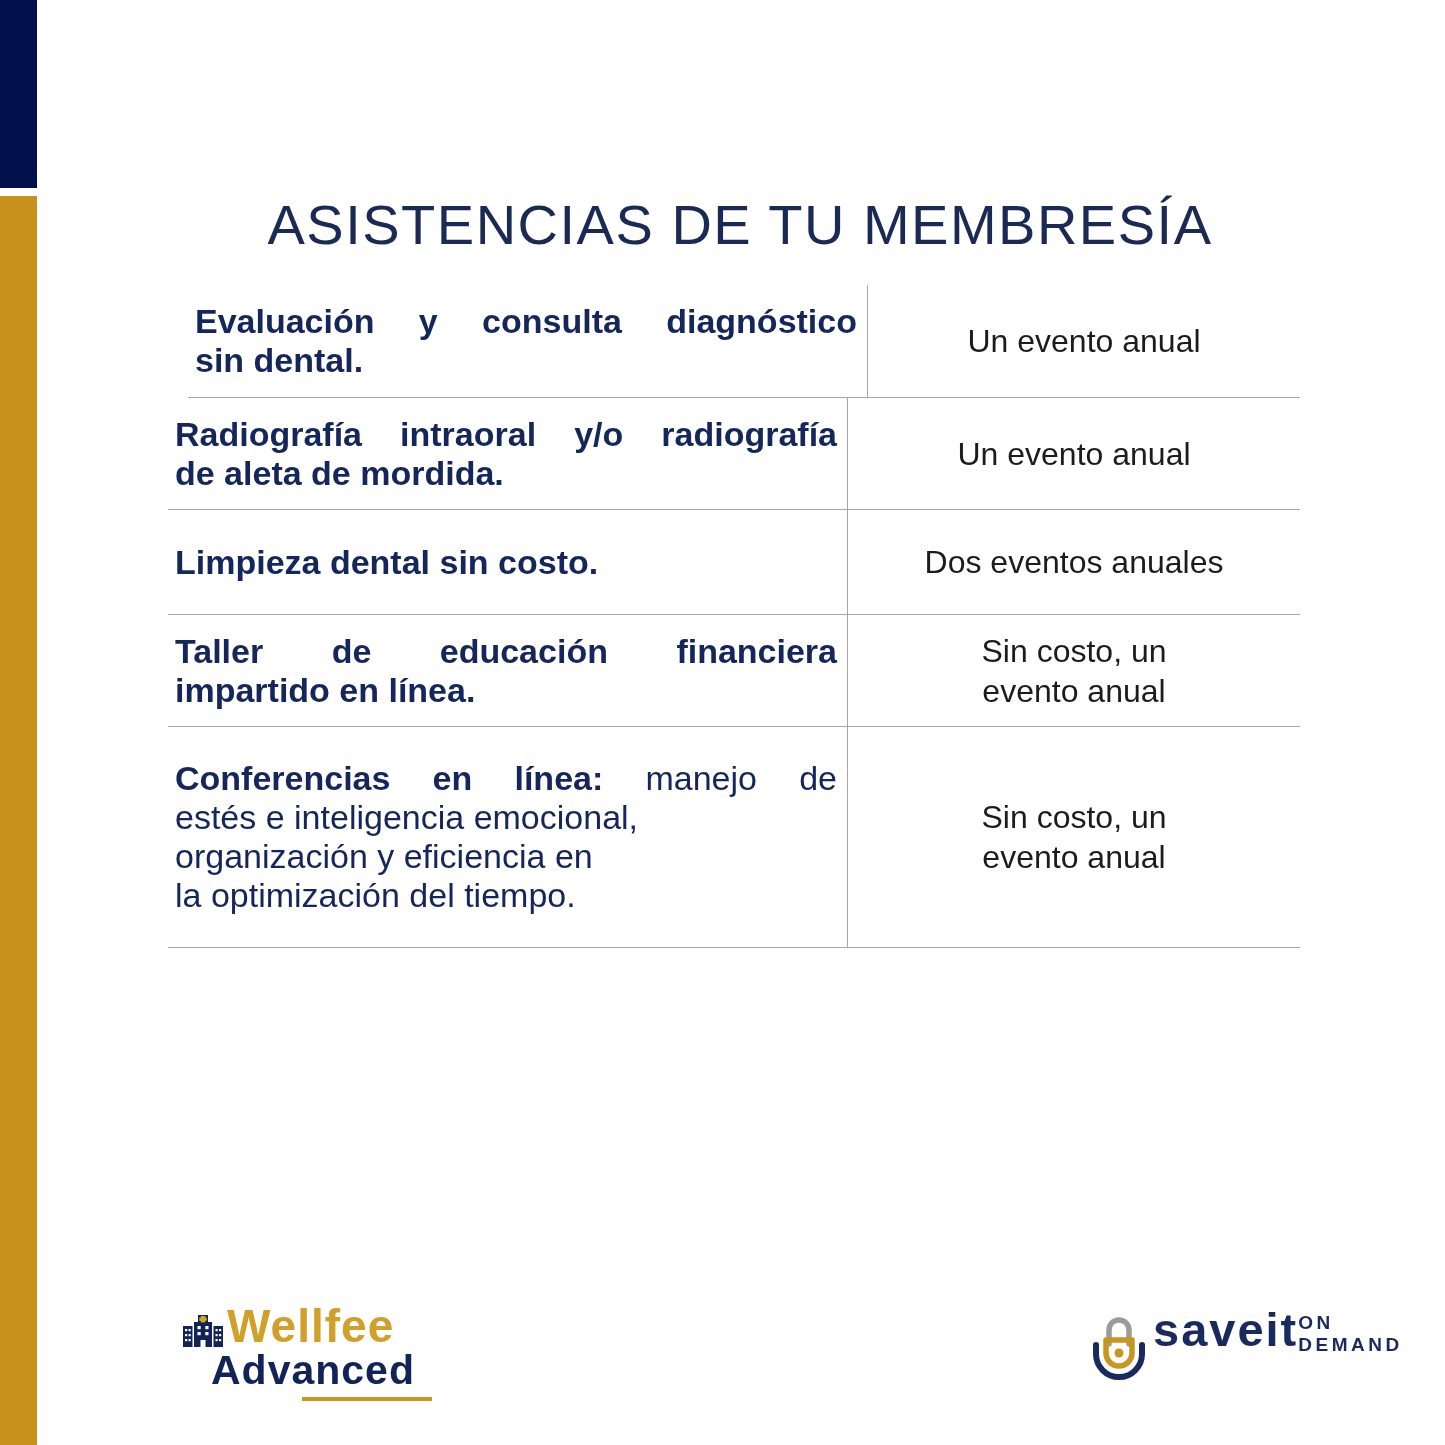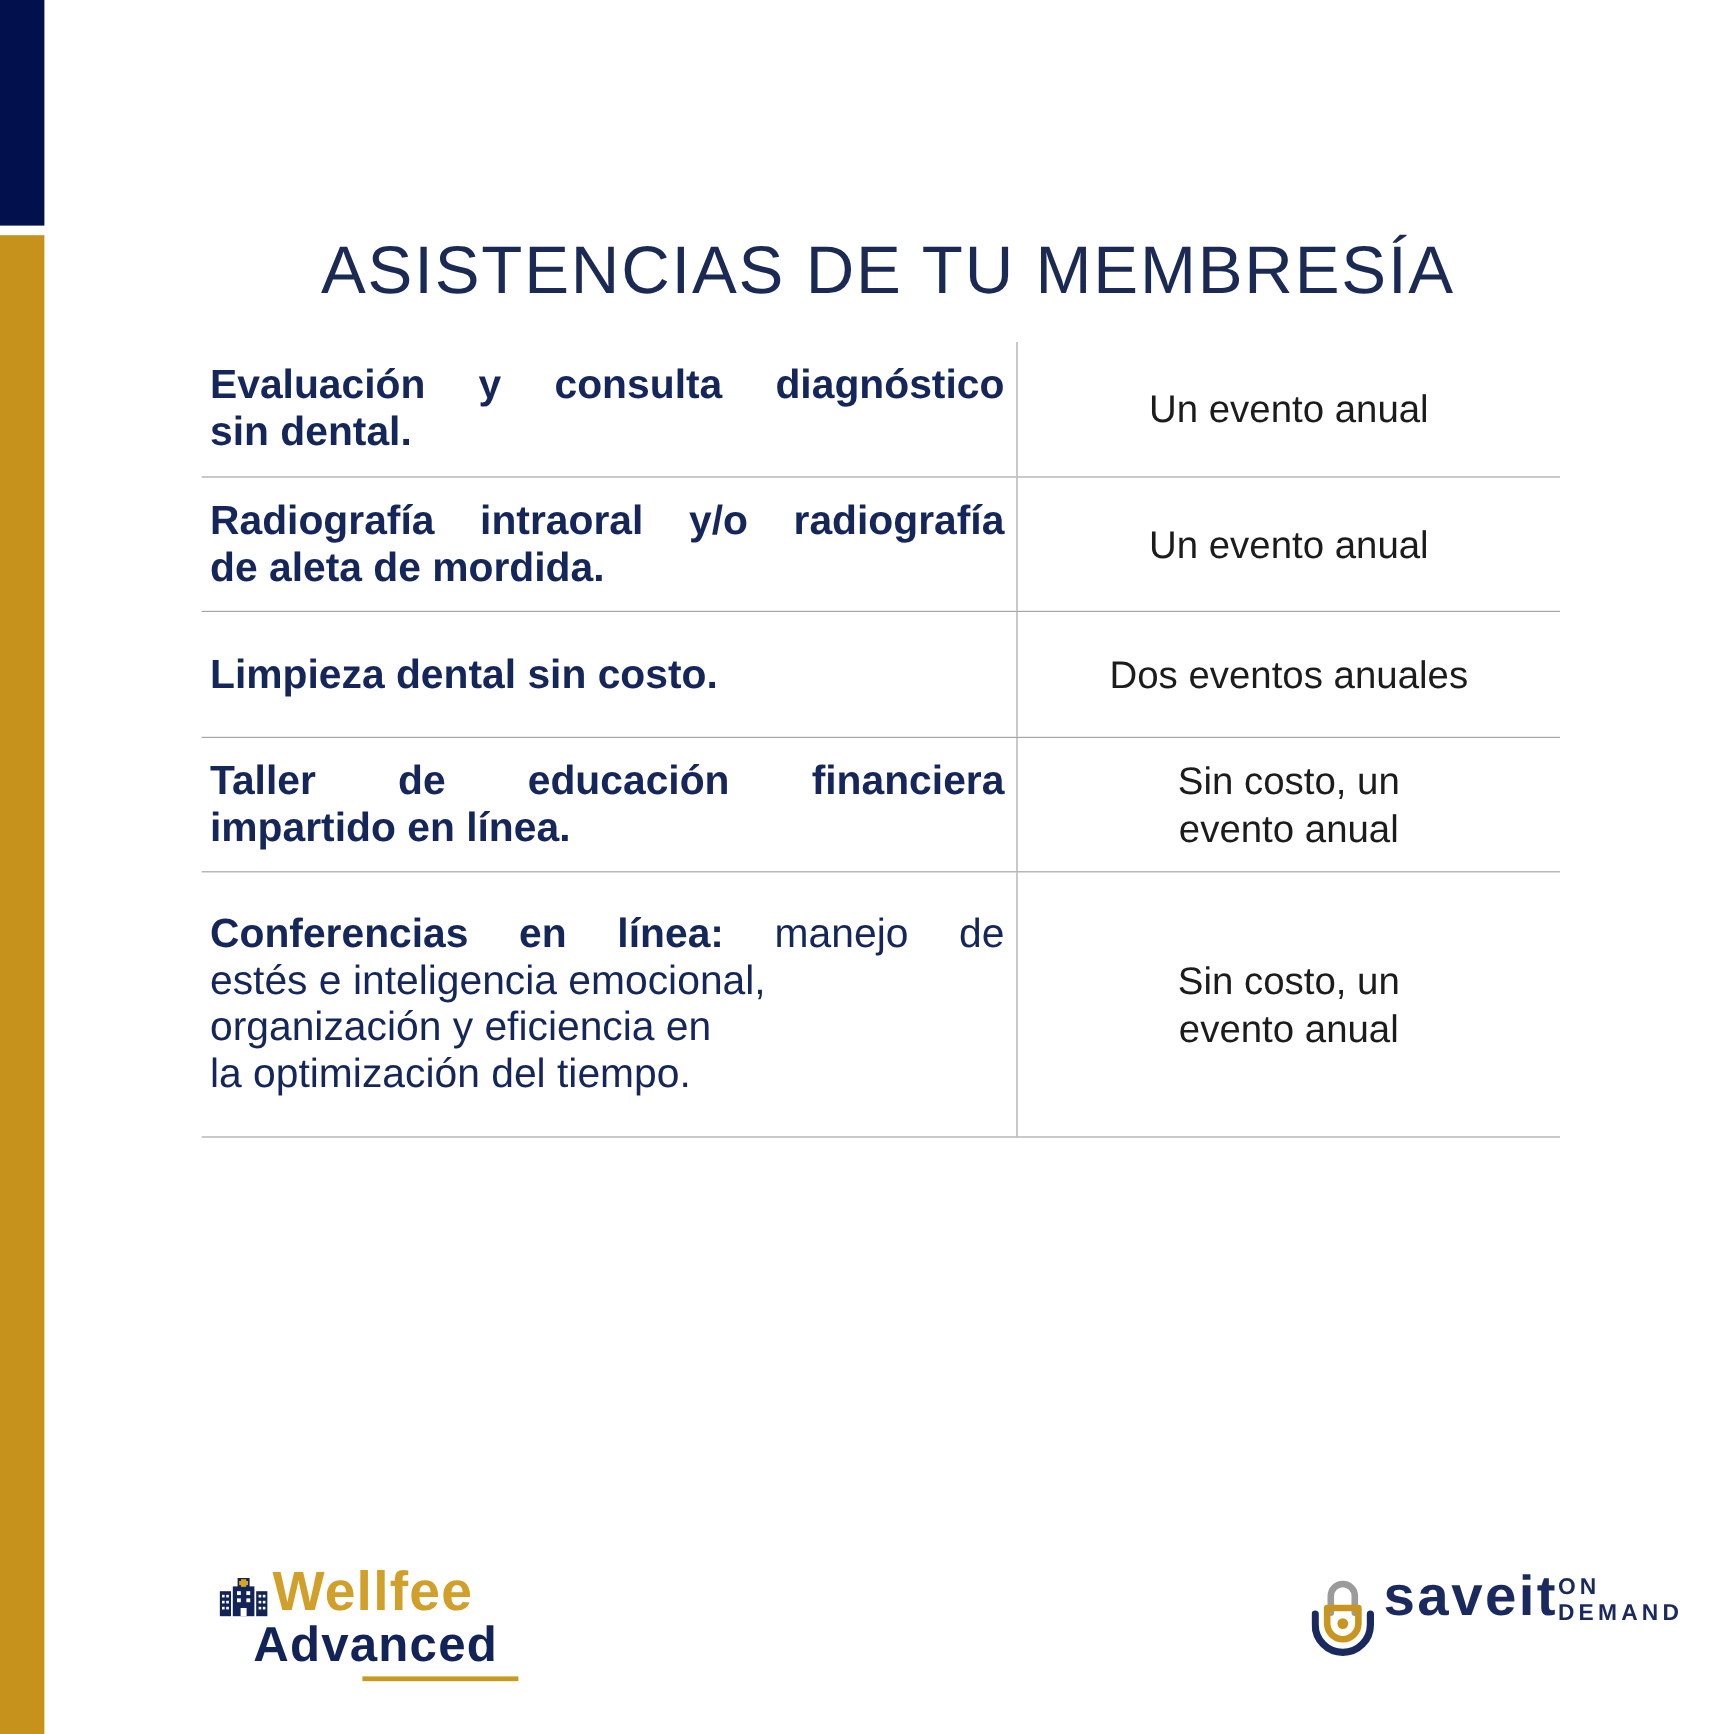--- a/index.html
+++ b/index.html
@@ -15,21 +15,21 @@
   
   .title{
     position:absolute;left:150px;top:196px;width:1180px;
     text-align:center;font-weight:400;font-size:56px;line-height:58px;
     letter-spacing:1.5px;color:#1b2a55;
   }
 
   
   .table{position:absolute;left:168px;top:285px;width:1132px;}
   .row{display:flex;border-bottom:1.5px solid #a6a6a6;}
-  .r1{height:112px;} .r2{height:111px;} .r3{height:104px;} .r4{height:111px;} .r5{height:220px;}
+  .r1{height:112px;margin-left:20px;} .r2{height:111px;} .r3{height:104px;} .r4{height:111px;} .r5{height:220px;}
   .cell-left{
     width:680px;box-sizing:border-box;border-right:1.5px solid #a6a6a6;
     padding:4px 10px 4px 7px;display:flex;flex-direction:column;justify-content:center;
   }
   .cell-right{
     flex:1;display:flex;flex-direction:column;justify-content:center;align-items:center;
     color:#1c1c1c;font-size:32px;line-height:40px;font-weight:400;text-align:left;
   }
   .line{
     font-size:34px;line-height:39px;font-weight:700;color:#15265b;text-align:left;

